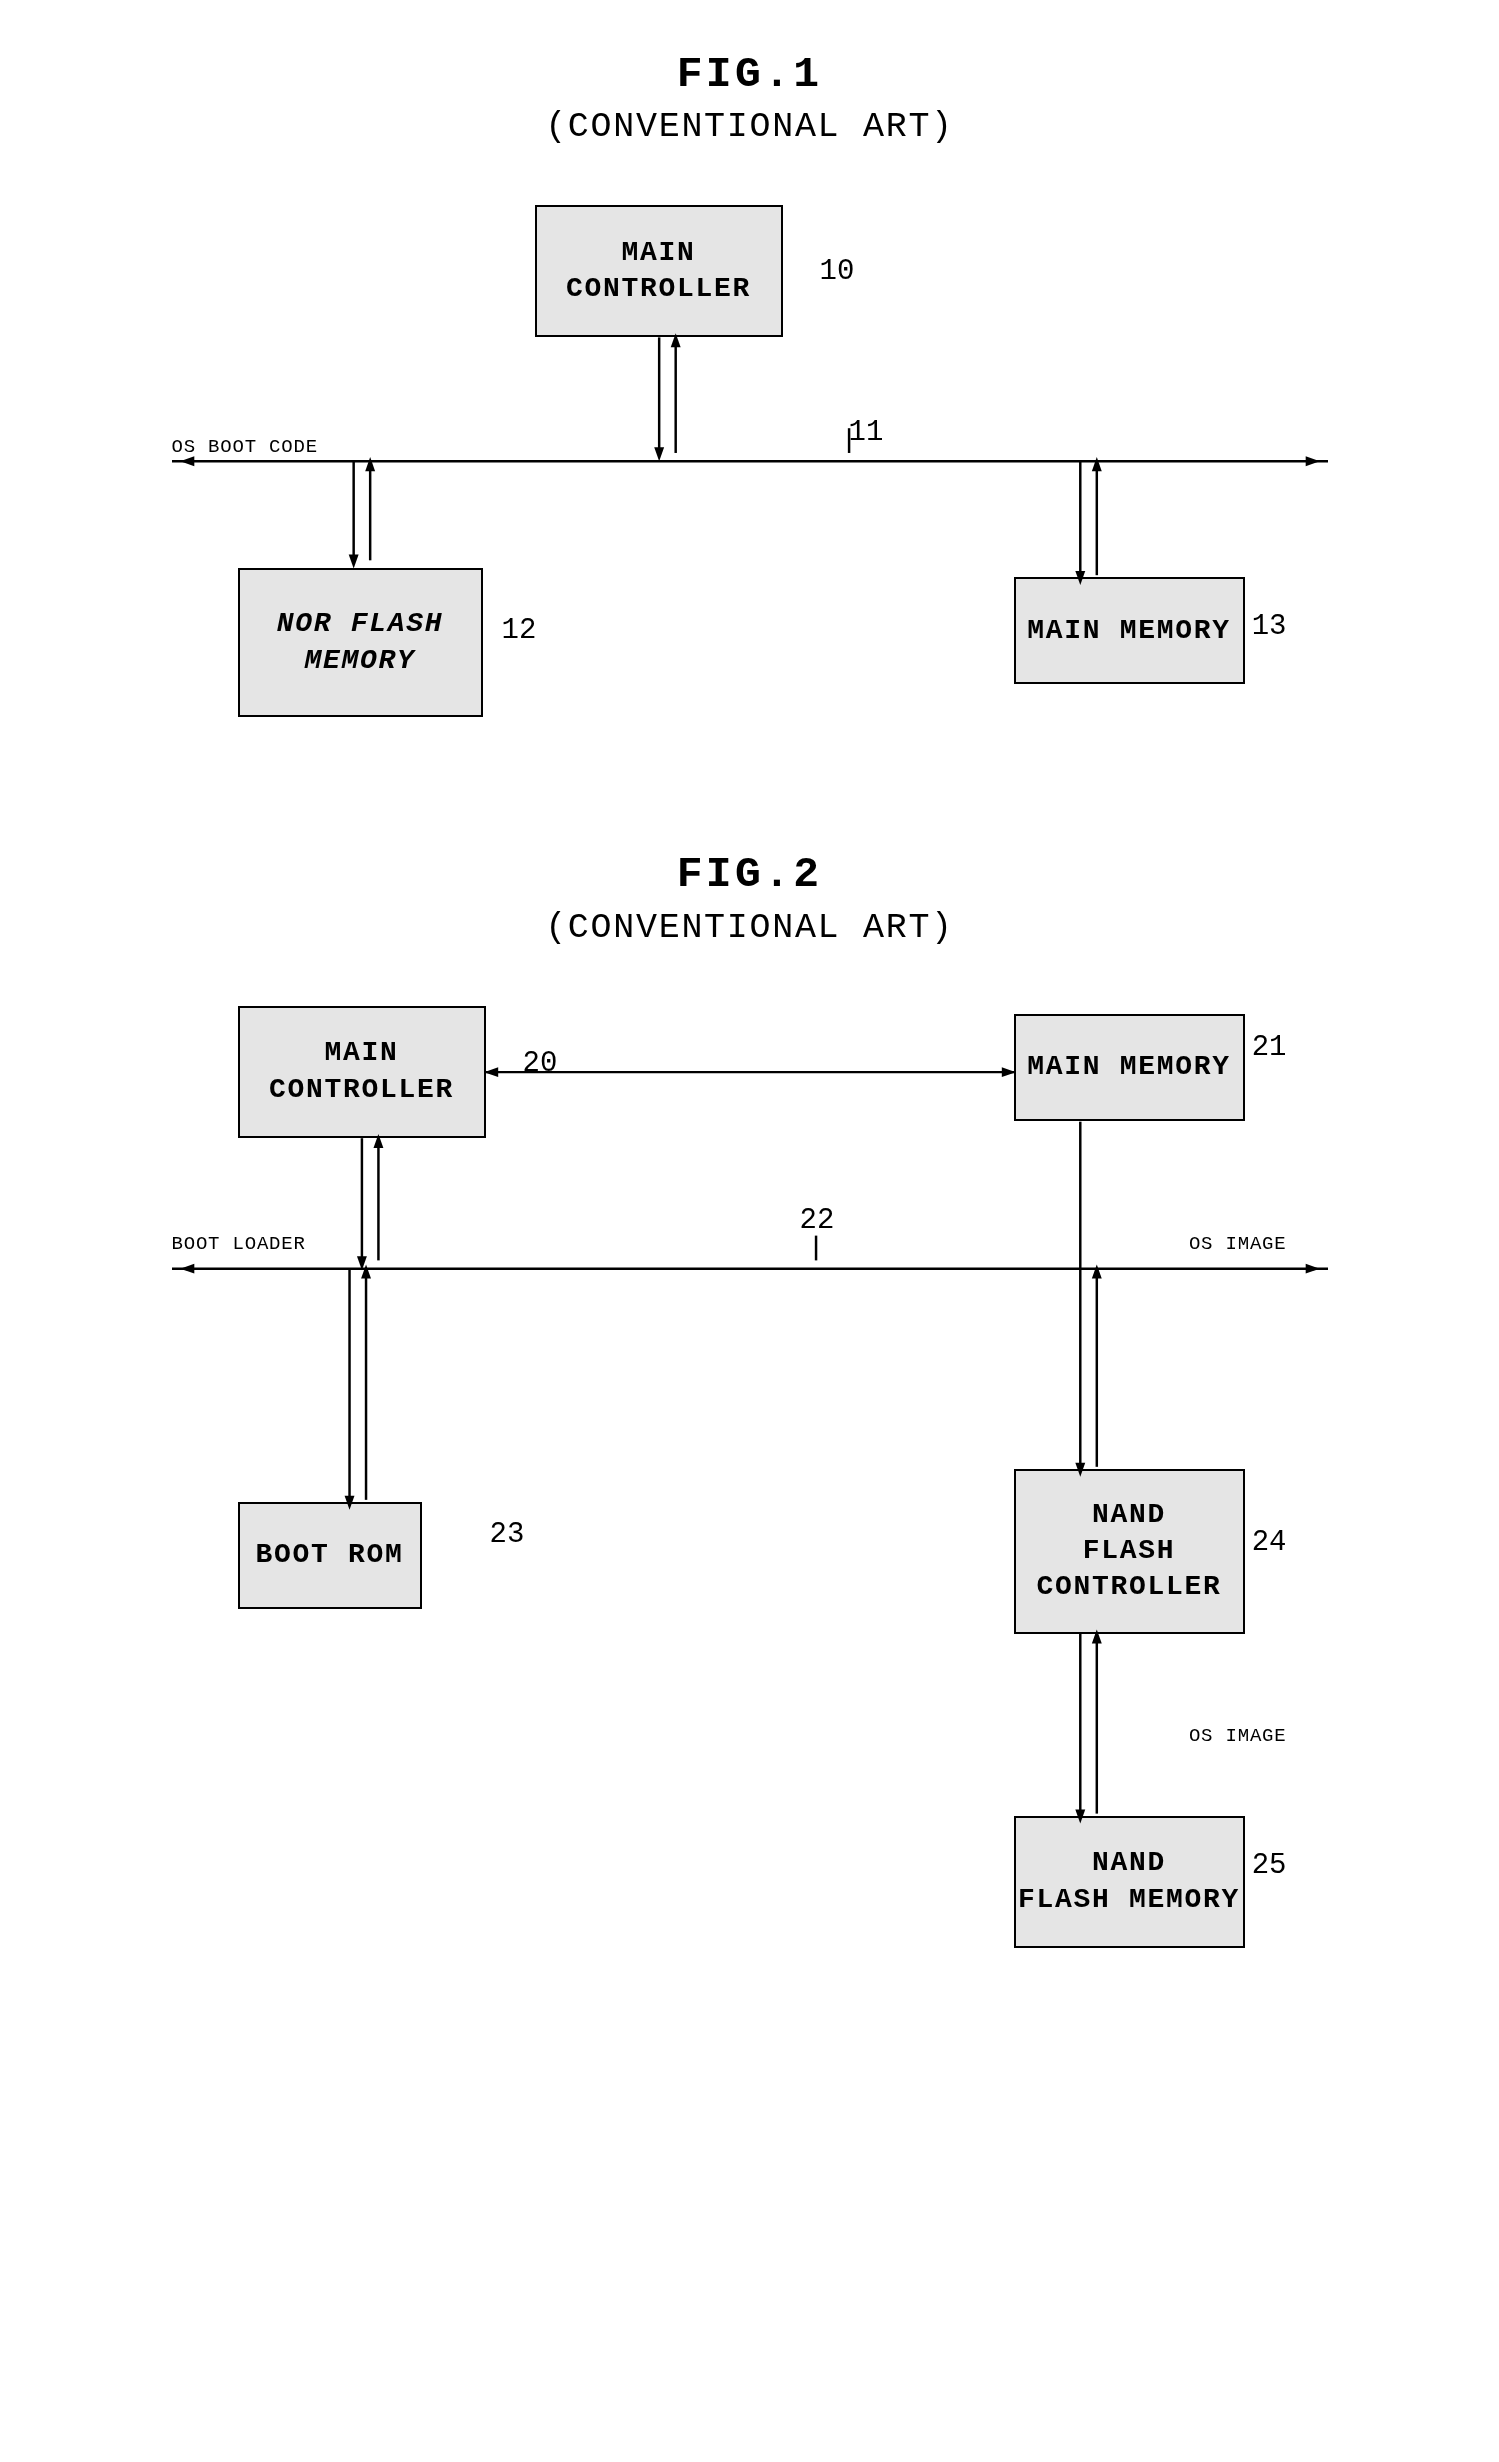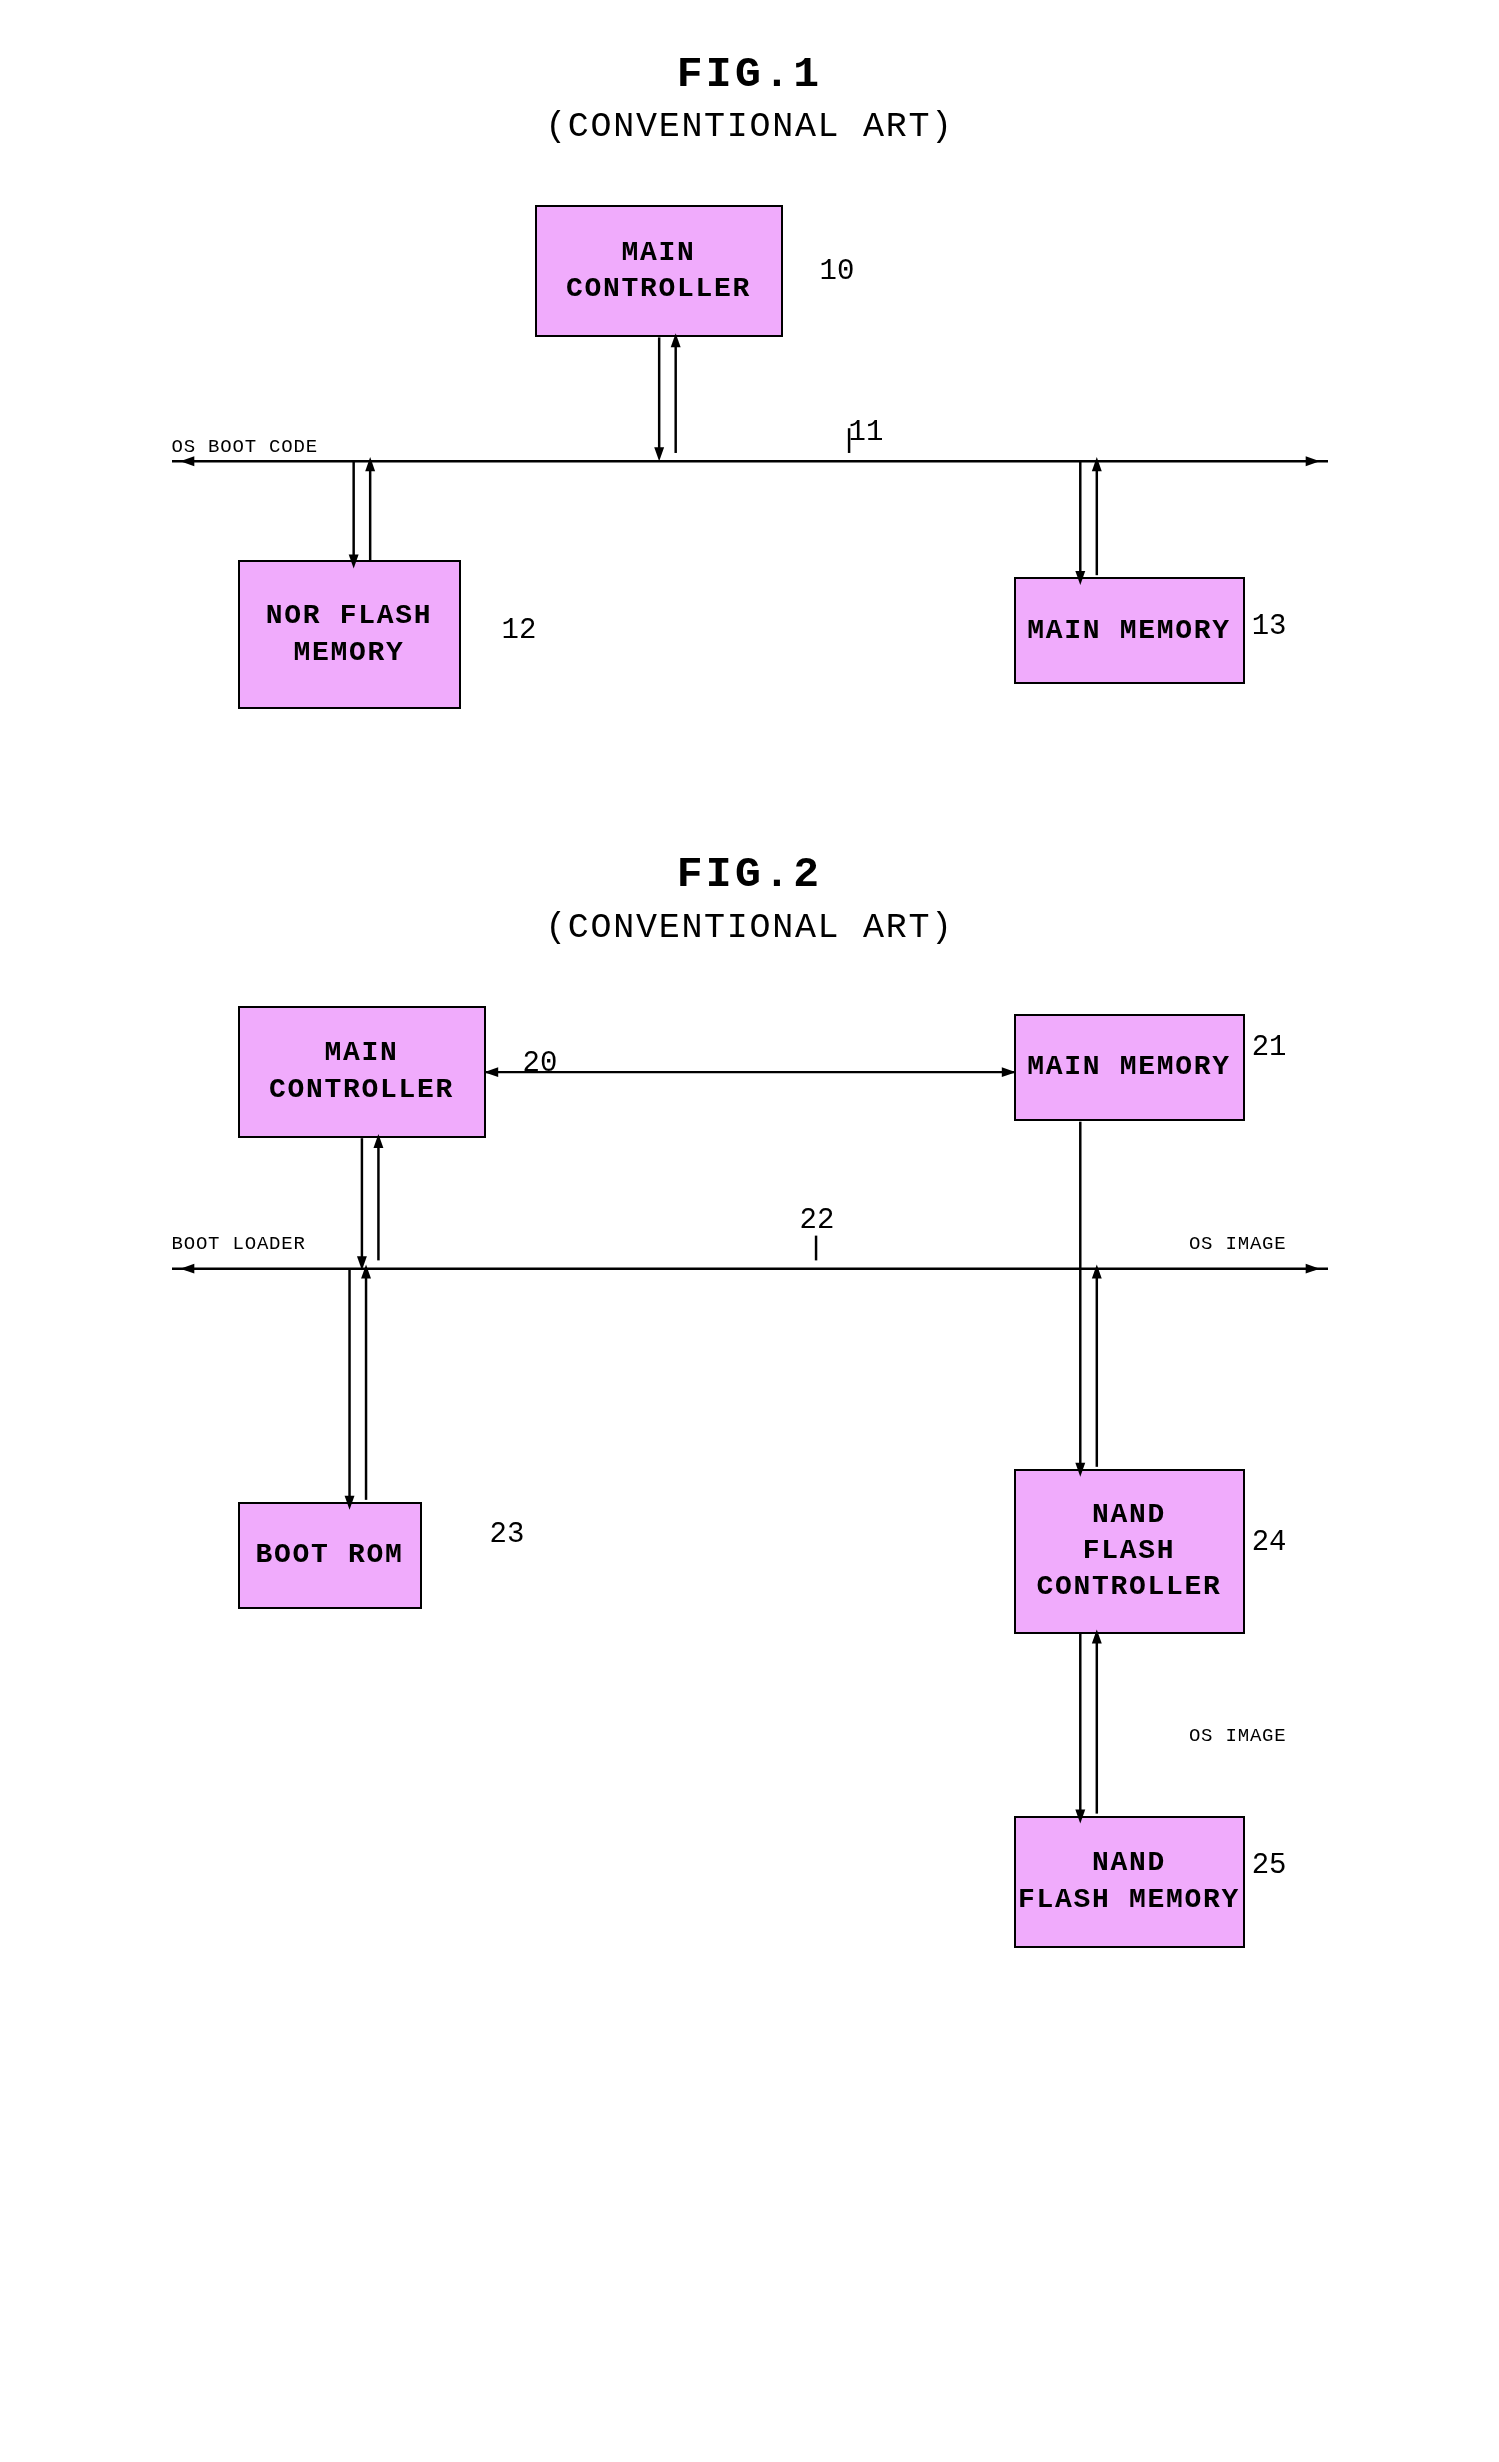--- a/index.html
+++ b/index.html
@@ -49,45 +49,46 @@
       height: 562px;
       margin: 0 auto;
       position: relative;
       width: 1156px;
     }
 
     
     .box {
       position: absolute;
       border: 2.5px solid #000;
-      background: #f0abfc;
+      background: #e5e5e5;
       display: flex;
       align-items: center;
       justify-content: center;
       text-align: center;
       font-size: 28px;
       font-weight: bold;
       letter-spacing: 1.7px;
       line-height: 1.3;
       font-family: 'Courier New', Courier, monospace;
     }
 
     
     .fig1-main-controller {
       width: 248px;
       height: 132px;
       top: 0;
       left: 363px;
     }
 
     .fig1-nor-flash {
-      width: 223px;
+      width: 245px;
       height: 149px;
-      top: 355px;
+      top: 363px;
       left: 66px;
+      font-style: italic;
     }
 
     .fig1-main-memory {
       width: 231px;
       height: 107px;
       top: 372px;
       right: 83px;
     }
 
     

